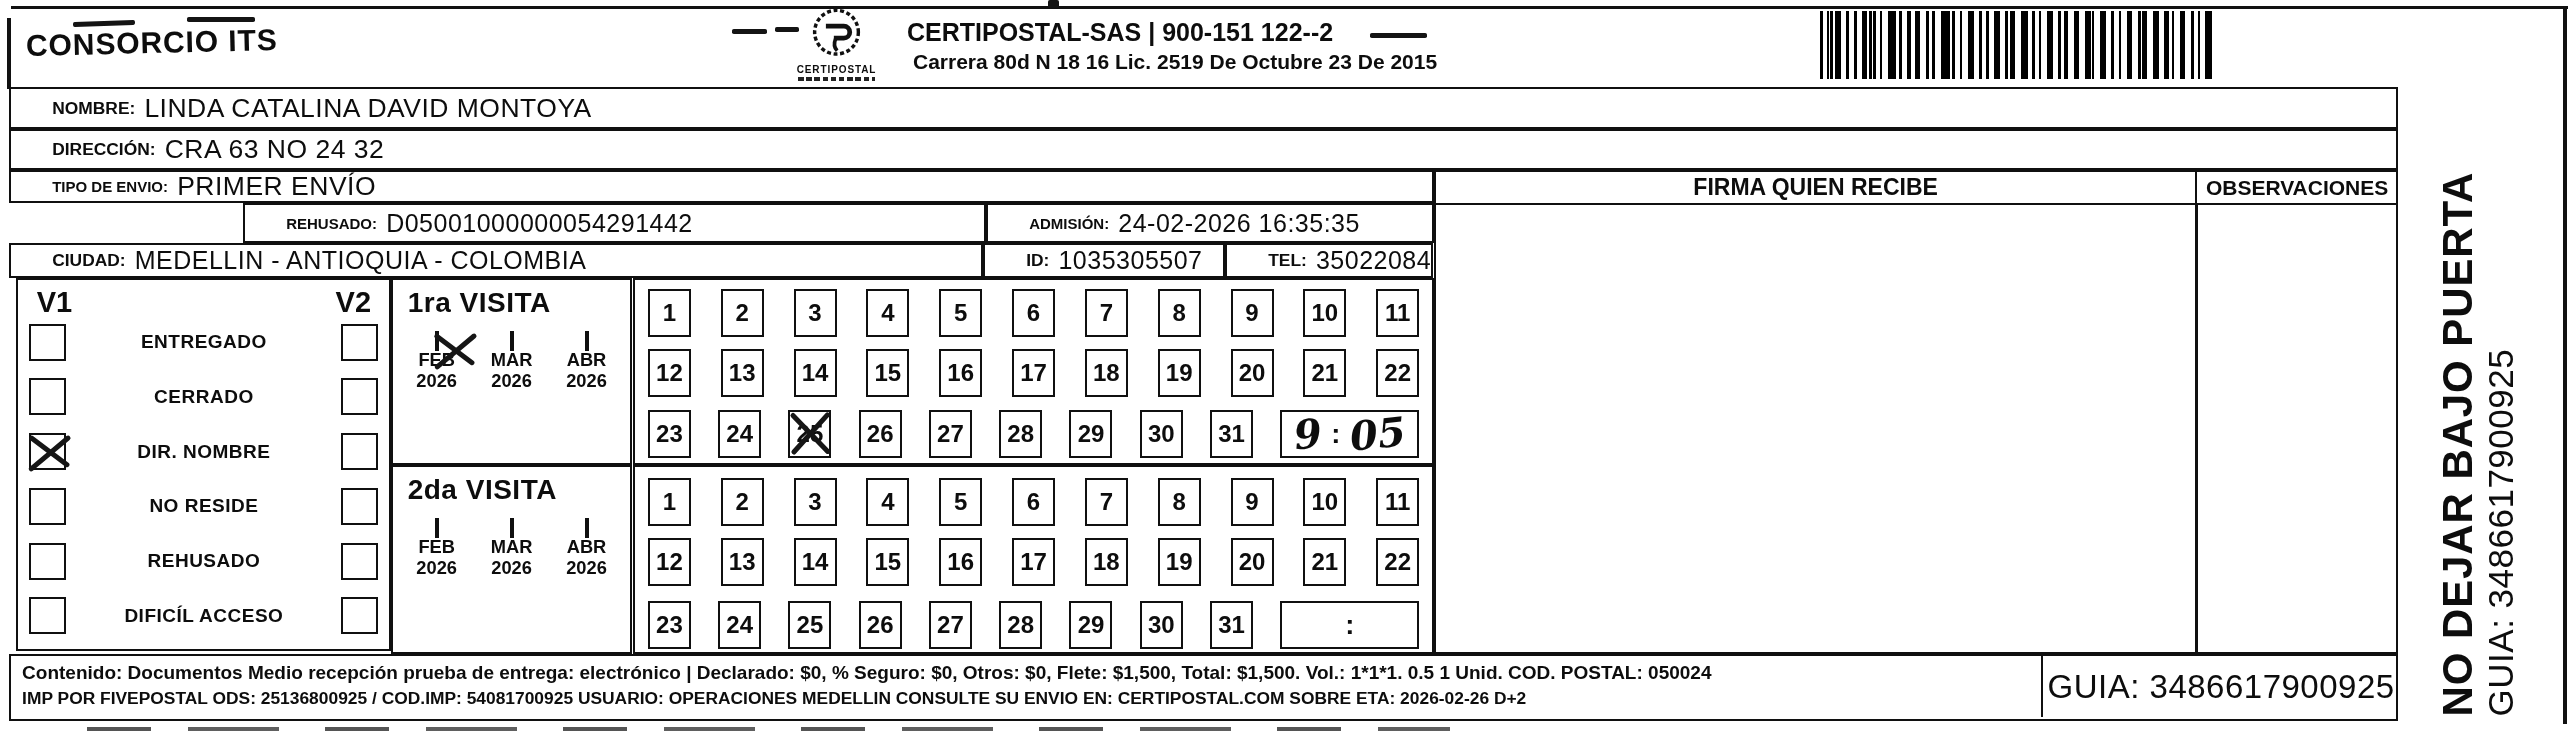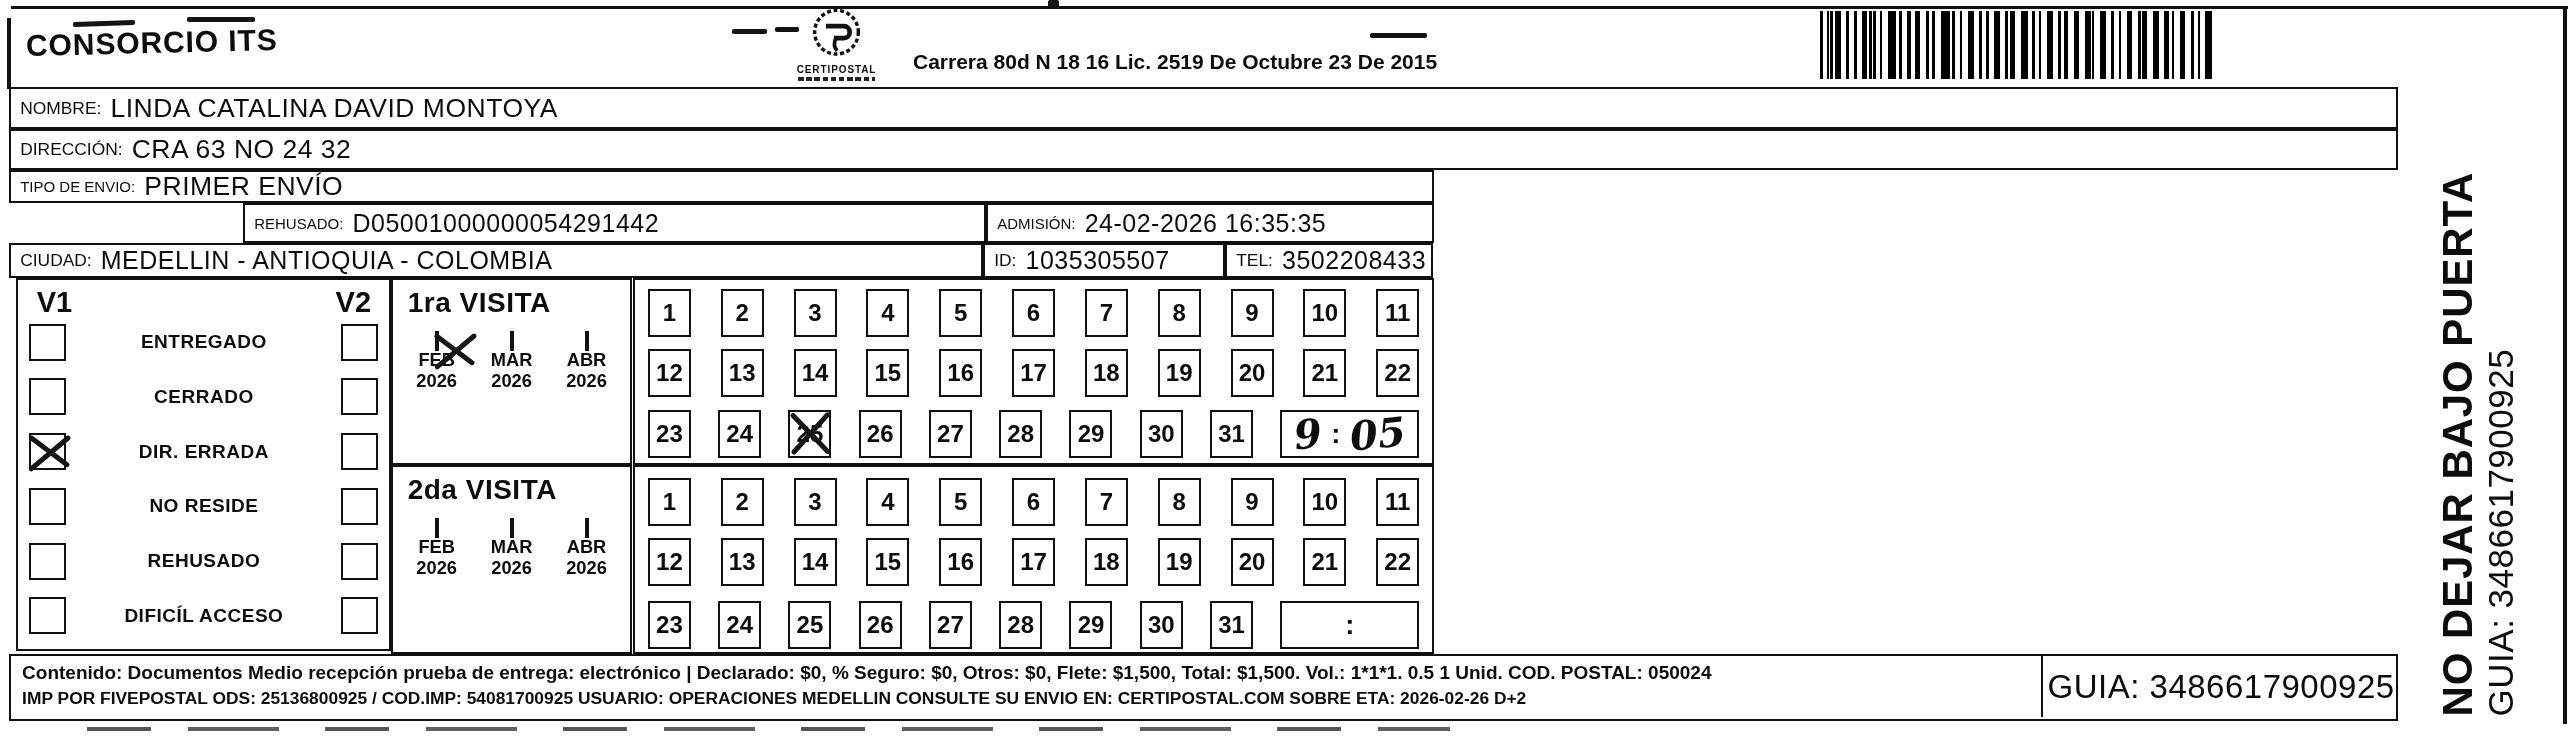--- a/index.html
+++ b/index.html
@@ -27,21 +27,21 @@
     background:repeating-linear-gradient(90deg,#222 0 5.5px, transparent 5.5px 8.2px); }
   .barcode { position:absolute; left:1820px; top:11px; width:393px; height:68px;
     background-image:
       repeating-linear-gradient(90deg,#000 0 2.7px,transparent 2.7px 7.3px,#000 7.3px 9.1px,transparent 9.1px 15.5px,#000 15.5px 21px,transparent 21px 26.5px),
       repeating-linear-gradient(90deg,transparent 0 10px,#000 10px 12.8px,transparent 12.8px 34px,#000 34px 37px,transparent 37px 39px); }
 
   
   .form { position:absolute; left:9.1px; top:87px; width:2389px; height:634px; }
   .box { position:absolute; border:2.7px solid #101010; background:#fff; }
   .cellflex { display:flex; align-items:center; gap:9.1px; padding-left:9.1px; overflow:hidden; }
-  .lab { font-weight:400; font-size:17.4px; letter-spacing:0; white-space:nowrap; }
+  .lab { font-weight:700; font-size:17.4px; letter-spacing:0; white-space:nowrap;margin-left:32px; }
   .lab-md { font-size:15px; }
   .val { font-size:26.5px; white-space:nowrap; letter-spacing:0.5px; }
   .val-sm { font-size:25px; }
 
   .row-nombre { left:0; top:0; width:2389px; height:42px; }
   .row-dir { left:0; top:42px; width:2389px; height:41px; }
   .cell-tipo { left:0; top:83px; width:1425px; height:33px; }
   .cell-placa { left:0; top:116px; width:234px; height:40px; }
   .cell-doc { left:234px; top:116px; width:743px; height:40px; }
   .cell-adm { left:977px; top:116px; width:448px; height:40px; }
@@ -126,20 +126,21 @@
   <div class="logo">
     <svg width="53" height="53" viewBox="0 0 40 40">
       <circle cx="20" cy="19" r="16.5" fill="none" stroke="#111" stroke-width="2.6" stroke-dasharray="3 2"></circle>
       <path d="M12 14.5 h13.5 a4.5 4.5 0 0 1 0 9 h-7.5" fill="none" stroke="#111" stroke-width="3.6"></path>
       <path d="M19.5 23.5 q-2.5 6 1 9.5" fill="none" stroke="#111" stroke-width="2.8"></path>
     </svg>
     <span class="lname">CERTIPOSTAL</span>
     <span class="ltag"></span>
   </div>
 
+  <div class="hblock hright1">CERTIPOSTAL-SAS | 900-151 122--2</div>
   <div class="hblock hright2">Carrera 80d N 18 16  Lic. 2519 De Octubre 23 De 2015</div>
 
   <div class="barcode"></div>
 
   <div class="form">
 
     <div class="box cellflex row-nombre">
       <span class="lab">NOMBRE:</span>
       <span class="val">LINDA CATALINA DAVID MONTOYA</span>
     </div>
@@ -169,40 +170,45 @@
     </div>
     <div class="box cellflex cell-id">
       <span class="lab">ID:</span>
       <span class="val val-sm">1035305507</span>
     </div>
     <div class="box cellflex cell-tel">
       <span class="lab">TEL:</span>
       <span class="val val-sm">3502208433</span>
     </div>
 
+    <div class="box firma-region">
+      <div class="firma-head">FIRMA QUIEN RECIBE</div>
+      <div class="obs-head">OBSERVACIONES</div>
+      <div class="obs-divider"></div>
+    </div>
 
     <div class="box status-panel">
       <div class="vheads">
         <span>V1</span>
         <span>V2</span>
       </div>
       <div class="vrows">
           <div class="vrow">
           <span class="cb"></span>
           <span class="vlabel">ENTREGADO</span>
           <span class="cb"></span>
         </div>
           <div class="vrow">
           <span class="cb"></span>
           <span class="vlabel">CERRADO</span>
           <span class="cb"></span>
         </div>
           <div class="vrow">
           <span class="cb checked"></span>
-          <span class="vlabel">DIR. ERRADA</span>
+          <span class="vlabel">DIR. NOMBRE</span>
           <span class="cb"></span>
         </div>
           <div class="vrow">
           <span class="cb"></span>
           <span class="vlabel">NO RESIDE</span>
           <span class="cb"></span>
         </div>
           <div class="vrow">
           <span class="cb"></span>
           <span class="vlabel">REHUSADO</span>

